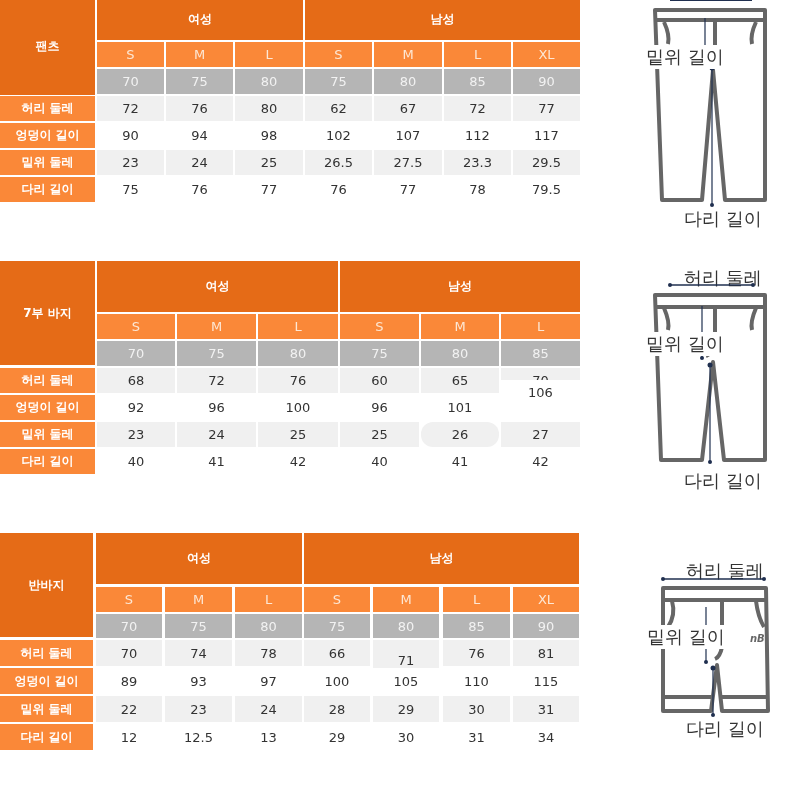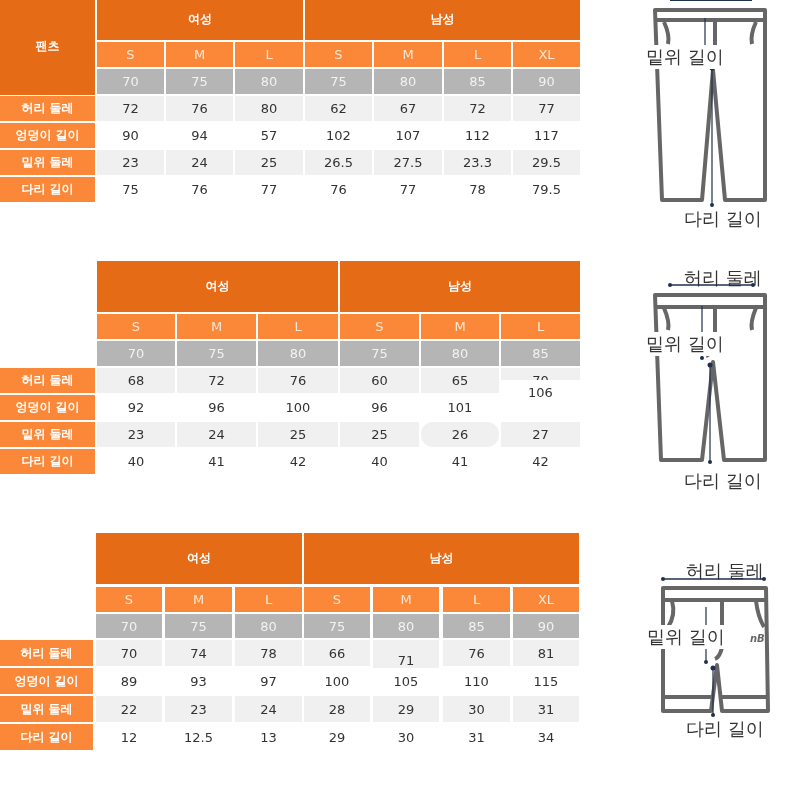--- a/index.html
+++ b/index.html
@@ -47,21 +47,21 @@
       <div class="cell val-odd" style="left: 97px; top: 96px; width: 67px; height: 25px;">72</div>
       <div class="cell val-odd" style="left: 166px; top: 96px; width: 67px; height: 25px;">76</div>
       <div class="cell val-odd" style="left: 235px; top: 96px; width: 68px; height: 25px;">80</div>
       <div class="cell val-odd" style="left: 305px; top: 96px; width: 67px; height: 25px;">62</div>
       <div class="cell val-odd" style="left: 374px; top: 96px; width: 68px; height: 25px;">67</div>
       <div class="cell val-odd" style="left: 444px; top: 96px; width: 67px; height: 25px;">72</div>
       <div class="cell val-odd" style="left: 513px; top: 96px; width: 67px; height: 25px;">77</div>
       <div class="cell rowlabel" style="left: 0px; top: 123px; width: 95px; height: 25px;">엉덩이 길이</div>
       <div class="cell val-even" style="left: 97px; top: 123px; width: 67px; height: 25px;">90</div>
       <div class="cell val-even" style="left: 166px; top: 123px; width: 67px; height: 25px;">94</div>
-      <div class="cell val-even" style="left: 235px; top: 123px; width: 68px; height: 25px;">57</div>
+      <div class="cell val-even" style="left: 235px; top: 123px; width: 68px; height: 25px;">98</div>
       <div class="cell val-even" style="left: 305px; top: 123px; width: 67px; height: 25px;">102</div>
       <div class="cell val-even" style="left: 374px; top: 123px; width: 68px; height: 25px;">107</div>
       <div class="cell val-even" style="left: 444px; top: 123px; width: 67px; height: 25px;">112</div>
       <div class="cell val-even" style="left: 513px; top: 123px; width: 67px; height: 25px;">117</div>
       <div class="cell rowlabel" style="left: 0px; top: 150px; width: 95px; height: 25px;">밑위 둘레</div>
       <div class="cell val-odd" style="left: 97px; top: 150px; width: 67px; height: 25px;">23</div>
       <div class="cell val-odd" style="left: 166px; top: 150px; width: 67px; height: 25px;">24</div>
       <div class="cell val-odd" style="left: 235px; top: 150px; width: 68px; height: 25px;">25</div>
       <div class="cell val-odd" style="left: 305px; top: 150px; width: 67px; height: 25px;">26.5</div>
       <div class="cell val-odd" style="left: 374px; top: 150px; width: 68px; height: 25px;">27.5</div>
@@ -72,20 +72,21 @@
       <div class="cell val-even" style="left: 166px; top: 177px; width: 67px; height: 25px;">76</div>
       <div class="cell val-even" style="left: 235px; top: 177px; width: 68px; height: 25px;">77</div>
       <div class="cell val-even" style="left: 305px; top: 177px; width: 67px; height: 25px;">76</div>
       <div class="cell val-even" style="left: 374px; top: 177px; width: 68px; height: 25px;">77</div>
       <div class="cell val-even" style="left: 444px; top: 177px; width: 67px; height: 25px;">78</div>
       <div class="cell val-even" style="left: 513px; top: 177px; width: 67px; height: 25px;">79.5</div>
     </div>
 </div>
 
 <div class="tbl" style="left:0;top:0;width:585px;height:480px;">
+  <div class="cell corner" style="left:0;top:261px;width:95px;height:104px;">7부 바지</div>
   <div class="cell gender" style="left:97px;top:261px;width:241px;height:51px;">여성</div>
   <div class="cell gender" style="left:340px;top:261px;width:240px;height:51px;">남성</div>
 
   <div class="cell size" style="left:97px;top:314px;width:78px;height:25px;">S</div>
   <div class="cell size" style="left:177px;top:314px;width:79px;height:25px;">M</div>
   <div class="cell size" style="left:258px;top:314px;width:80px;height:25px;">L</div>
   <div class="cell size" style="left:340px;top:314px;width:79px;height:25px;">S</div>
   <div class="cell size" style="left:421px;top:314px;width:78px;height:25px;">M</div>
   <div class="cell size" style="left:501px;top:314px;width:79px;height:25px;">L</div>
 
@@ -122,20 +123,21 @@
       <div class="cell val-even" style="left: 97px; top: 449px; width: 78px; height: 25px;">40</div>
       <div class="cell val-even" style="left: 177px; top: 449px; width: 79px; height: 25px;">41</div>
       <div class="cell val-even" style="left: 258px; top: 449px; width: 80px; height: 25px;">42</div>
       <div class="cell val-even" style="left: 340px; top: 449px; width: 79px; height: 25px;">40</div>
       <div class="cell val-even" style="left: 421px; top: 449px; width: 78px; height: 25px;">41</div>
       <div class="cell val-even" style="left: 501px; top: 449px; width: 79px; height: 25px;">42</div>
     </div>
 </div>
 
 <div class="tbl" style="left:0;top:0;width:585px;height:760px;">
+  <div class="cell corner" style="left:0;top:533px;width:93px;height:104px;">반바지</div>
   <div class="cell gender" style="left:96px;top:533px;width:206px;height:51px;">여성</div>
   <div class="cell gender" style="left:304px;top:533px;width:275px;height:51px;">남성</div>
 
   <div class="cell size" style="left:96px;top:587px;width:66px;height:25px;">S</div>
   <div class="cell size" style="left:165px;top:587px;width:67px;height:25px;">M</div>
   <div class="cell size" style="left:235px;top:587px;width:67px;height:25px;">L</div>
   <div class="cell size" style="left:304px;top:587px;width:66px;height:25px;">S</div>
   <div class="cell size" style="left:373px;top:587px;width:66px;height:25px;">M</div>
   <div class="cell size" style="left:443px;top:587px;width:67px;height:25px;">L</div>
   <div class="cell size" style="left:513px;top:587px;width:66px;height:25px;">XL</div>

